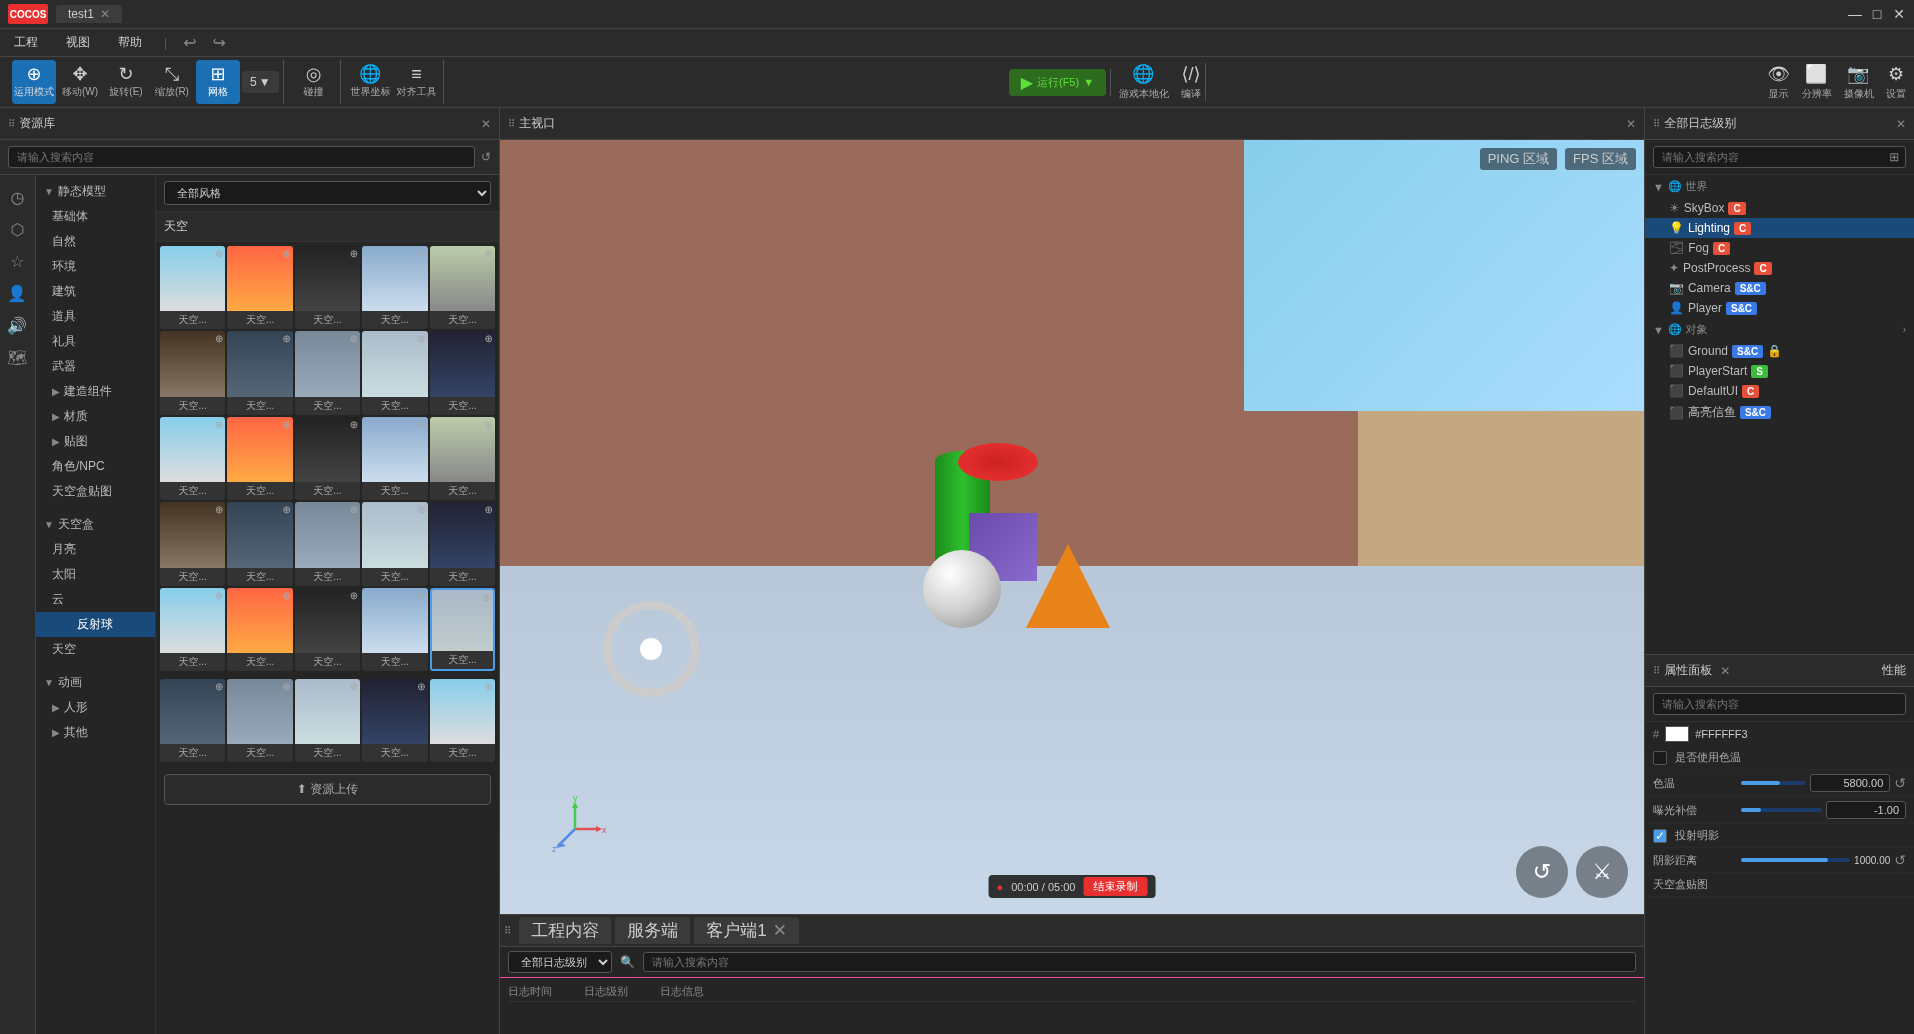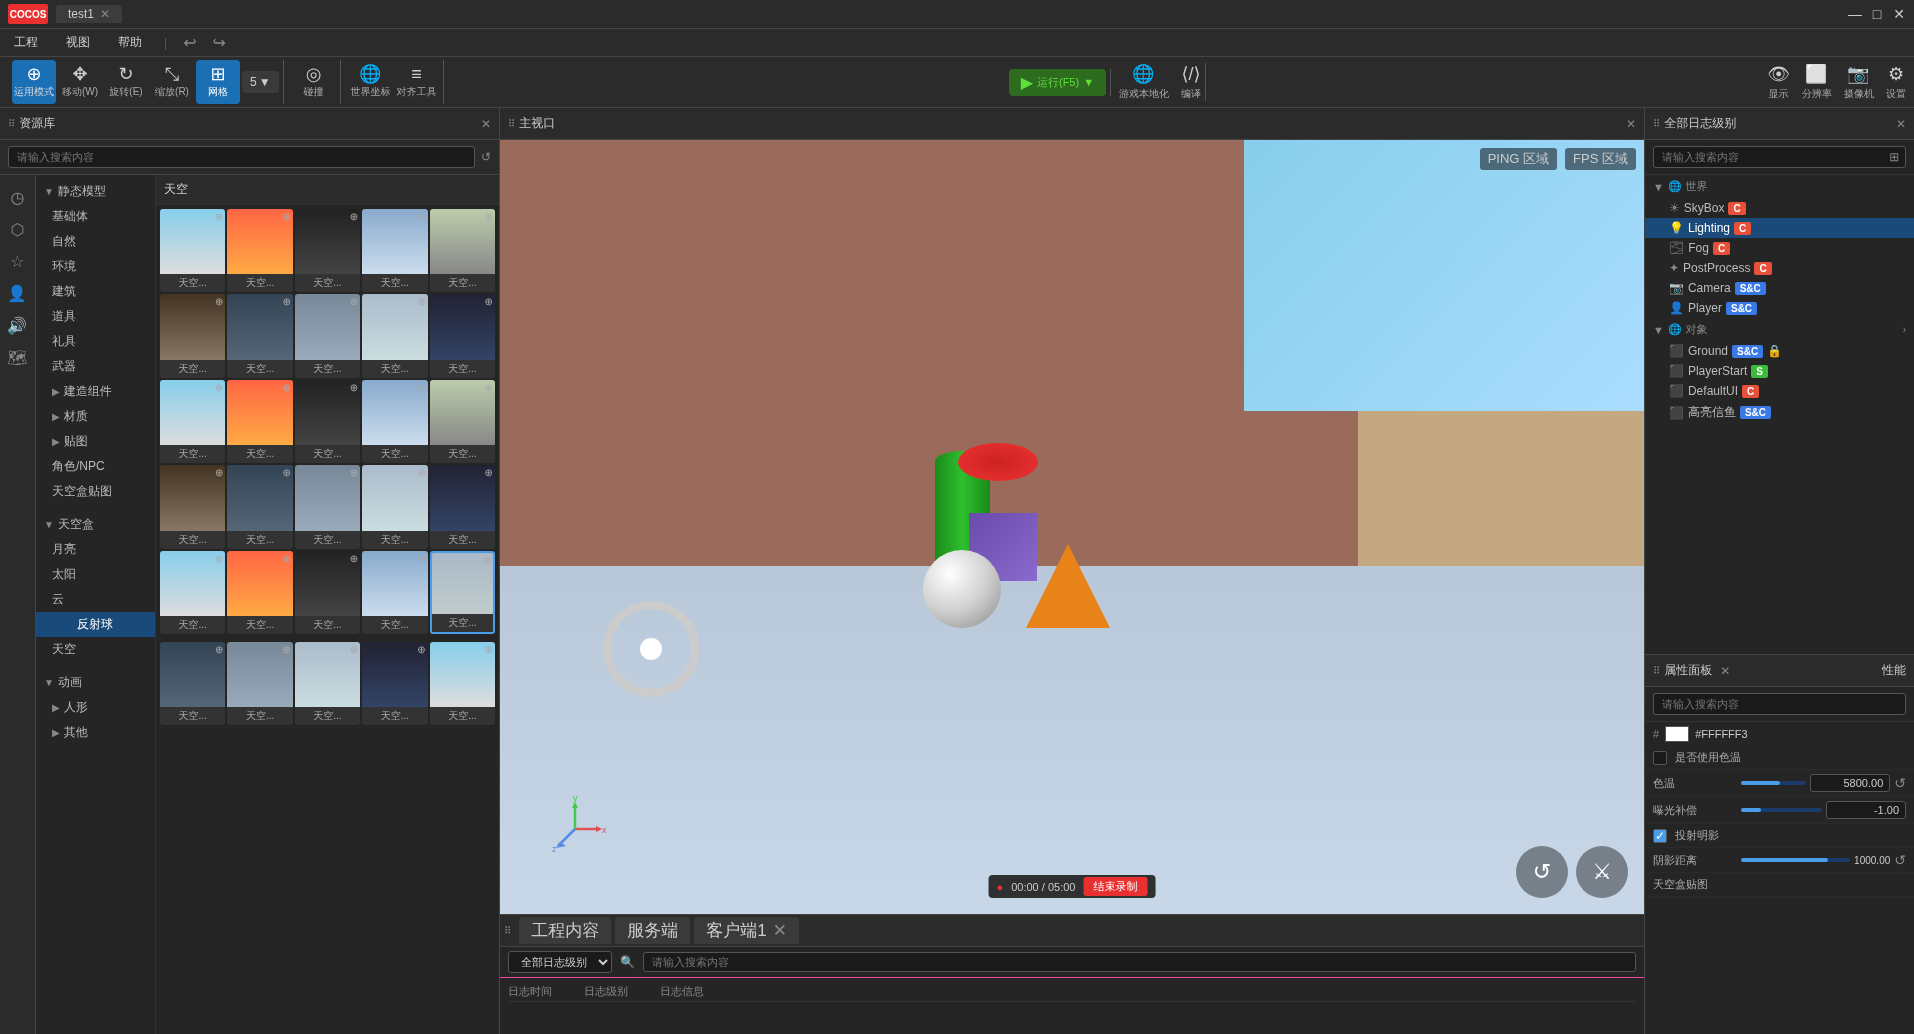--- a/index.html
+++ b/index.html
@@ -365,20 +365,25 @@
             <span>人形</span>
           </div>
           <div class="tree-child tree-item">
             <span class="tree-arrow">▶</span>
             <span>其他</span>
           </div>
         </div>
       </div>
 
       <div class="asset-grid-area">
+        <div class="style-dropdown">
+          <select class="style-select">
+            <option>全部风格</option>
+          </select>
+        </div>
         <div class="section-header">
           <span>天空</span>
         </div>
         <div class="asset-grid">
 
           <div class="asset-thumb">
             <div class="thumb-img sky1">
               <span class="thumb-icon-overlay">⊕</span>
             </div>
             <div class="thumb-label">天空...</div>
@@ -558,20 +563,21 @@
             </div>
             <div class="thumb-label">天空...</div>
           </div>
           <div class="asset-thumb">
             <div class="thumb-img sky1">
               <span class="thumb-icon-overlay">⊕</span>
             </div>
             <div class="thumb-label">天空...</div>
           </div>
         </div>
+        <div class="upload-btn">⬆ 资源上传</div>
       </div>
     </div>
   </div>
 
   <div class="center-area">
 
     <div class="viewport-panel" style="display:flex; flex-direction:column;">
       <div class="viewport-header">
         <span style="font-size:10px; color:#888;">⠿</span>
         <span>主视口</span>

